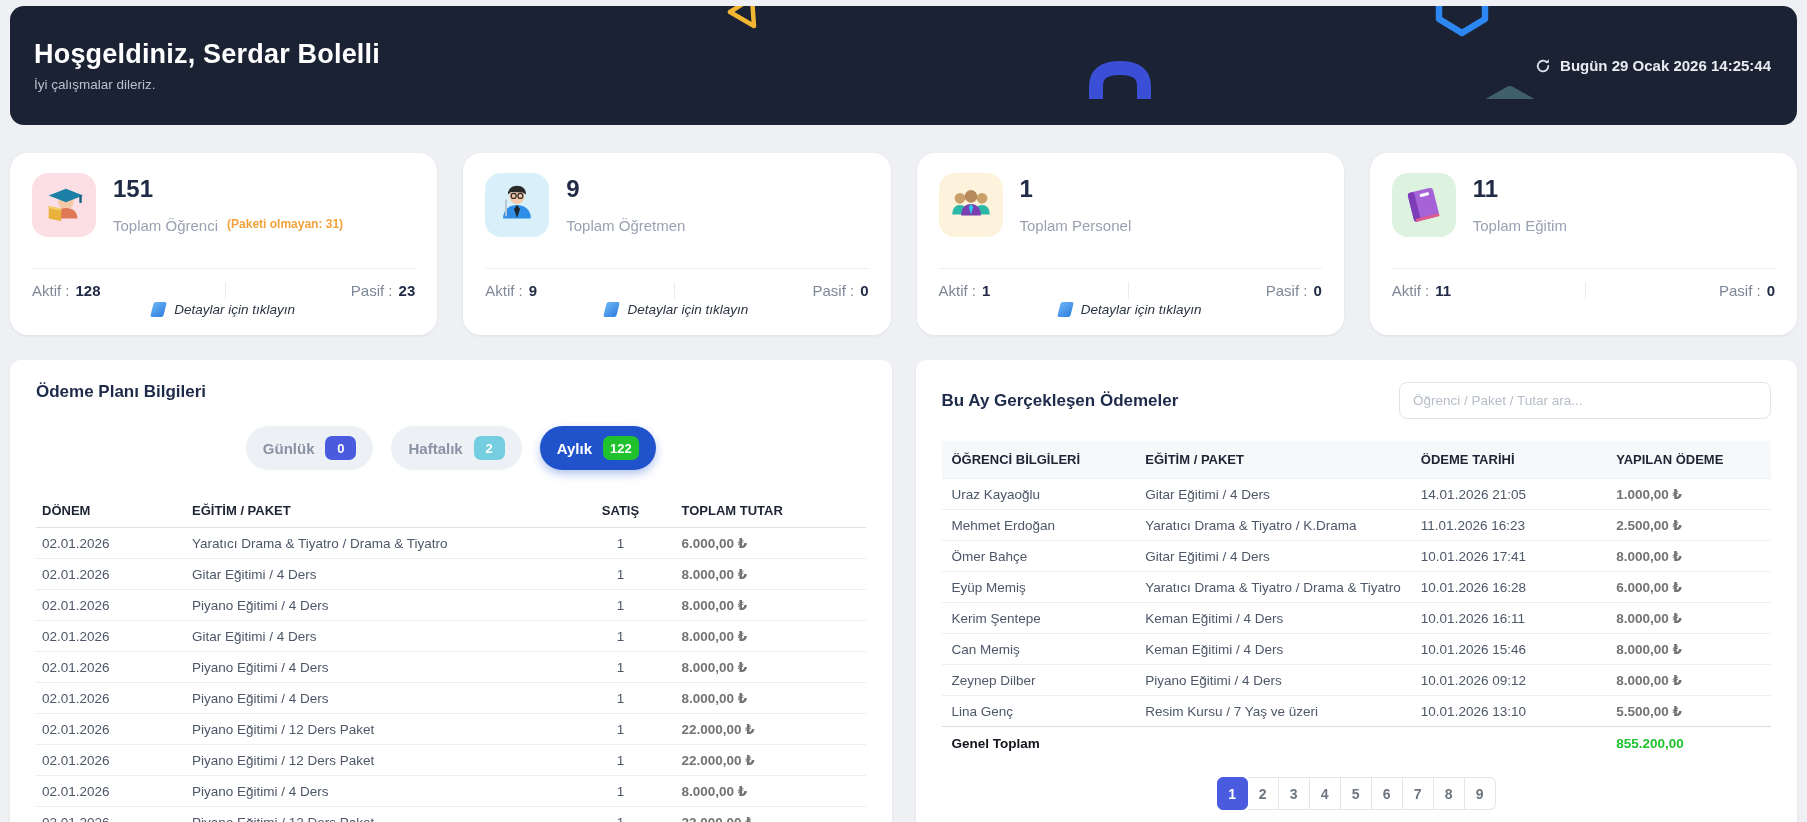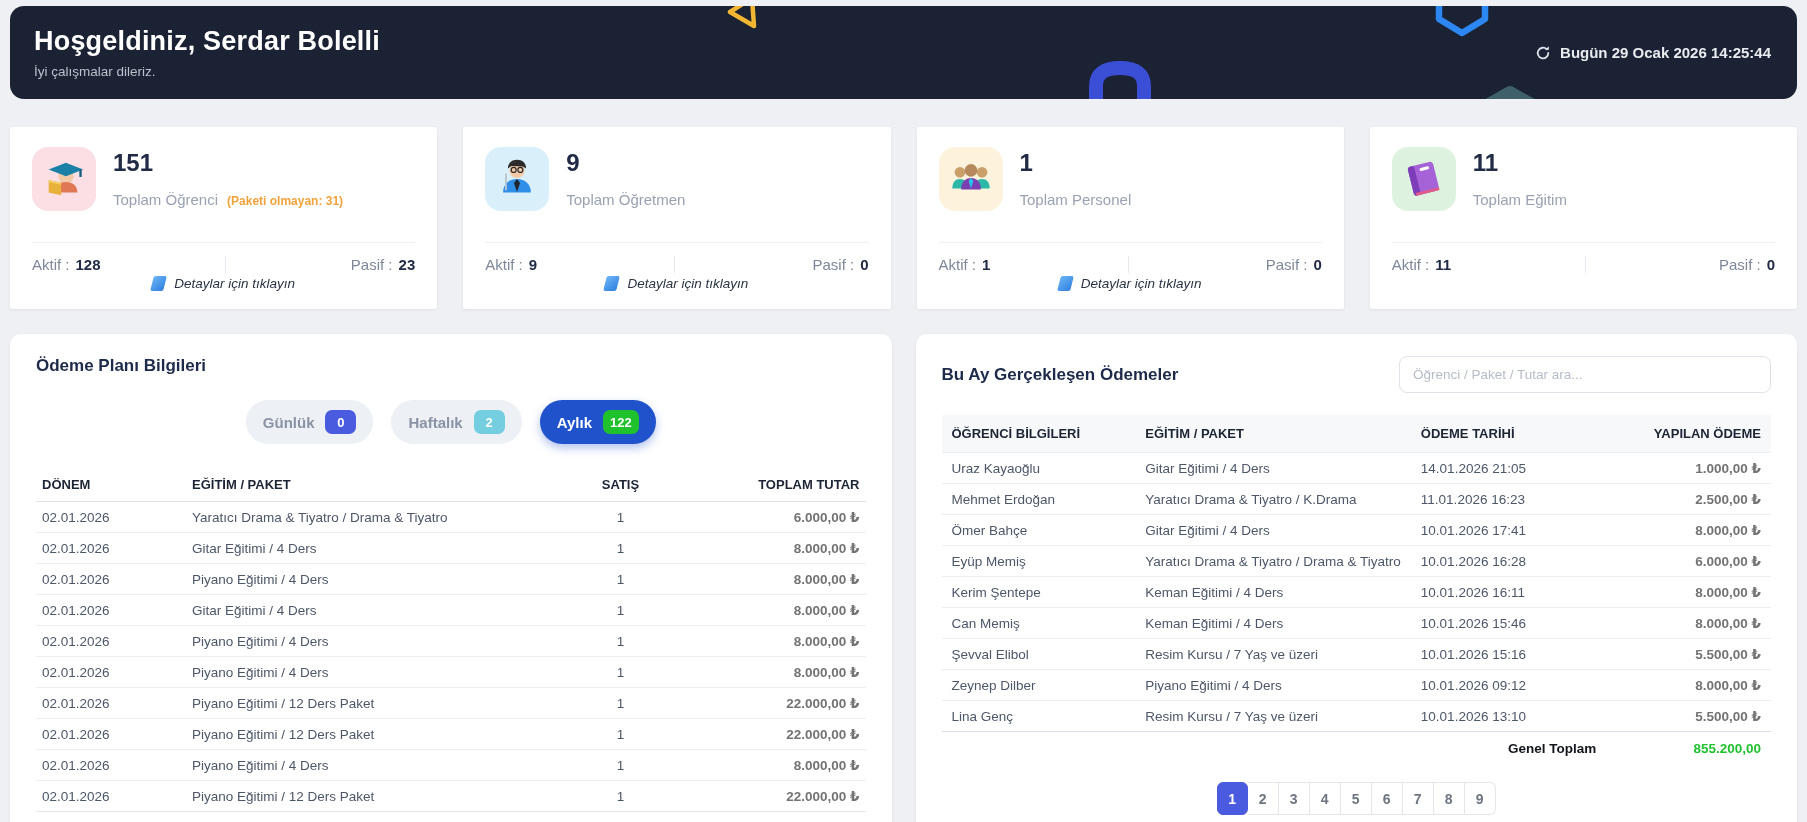--- a/index.html
+++ b/index.html
@@ -7,21 +7,21 @@
   body {
     font-family: "Liberation Sans", "DejaVu Sans", sans-serif;
     background: #eef0f3;
     color: #222b45;
   }
   .page { width: 1807px; height: 822px; padding: 6px 10px 0; }
 
   
   .hero {
     position: relative;
-    height: 93px;
+    height: 119px;
     background: #1a2233;
     border-radius: 14px;
     display: flex;
     align-items: center;
     justify-content: space-between;
     padding: 0 26px 0 24px;
     overflow: hidden;
   }
   .hero-shapes { position: absolute; inset: 0; pointer-events: none; }
   .hero-left { position: relative; z-index: 1; }
@@ -32,32 +32,32 @@
 
   
   .stats {
     margin-top: 28px;
     display: grid;
     grid-template-columns: repeat(4, 1fr);
     gap: 26px;
   }
   .stat-card {
     background: #ffffff;
-    border-radius: 2px;
+    border-radius: 18px;
     box-shadow: 0 1px 3px rgba(20,30,60,.07);
     padding: 20px 22px 16px;
     height: 182px;
     display: flex;
     flex-direction: column;
   }
   .stat-top { display: flex; align-items: center; gap: 17px; }
   .stat-icon { width: 64px; height: 64px; border-radius: 16px; display: flex; align-items: center; justify-content: center; flex: 0 0 auto; }
   .stat-icon svg { width: 46px; height: 46px; }
   .stat-value { font-size: 24px; font-weight: 800; color: #212b45; line-height: 1.1; }
-  .stat-label-row { display: flex; align-items: flex-end; gap: 9px; margin-top: 14px; }
+  .stat-label-row { display: flex; align-items: flex-start; gap: 9px; margin-top: 14px; }
   .stat-label { color: #9aa2b1; font-size: 15px; }
   .stat-extra { color: #f2a23b; font-size: 12px; font-weight: 700; }
   .stat-divider { border: none; border-top: 1px solid #edf0f3; margin: auto 0 13px; }
   .ap-row { display: flex; align-items: center; justify-content: space-between; font-size: 15px; }
   .ap-pair { display: flex; gap: 6px; }
   .ap-label { color: #7e8798; }
   .ap-value { font-weight: 800; color: #212b45; }
   .ap-sep { width: 1px; height: 17px; background: #e7eaee; }
   .details-row { display: flex; justify-content: center; height: 20px; }
   .details-link { display: inline-flex; align-items: center; background: none; border: none; cursor: pointer; font-family: inherit; }
@@ -80,21 +80,21 @@
   .tab-badge { min-width: 31px; height: 24px; padding: 0 7px; border-radius: 7px; color: #fff; font-size: 13px; font-weight: 800; display: inline-flex; align-items: center; justify-content: center; }
   .tab.active { background: #2053cb; box-shadow: 0 4px 10px rgba(32,83,203,.35); }
   .tab.active .tab-label { color: #ffffff; }
 
   
   table { width: 100%; border-collapse: collapse; font-size: 13.5px; }
   th { font-size: 13px; font-weight: 800; color: #1d2434; text-align: left; padding: 9px 6px; white-space: nowrap; }
   td { color: #4d5768; padding: 7px 6px; border-top: 1px solid #eceff2; white-space: nowrap; }
   td.amount { font-weight: 800; color: #737373; }
   .ta-c { text-align: center; }
-  .ta-r { text-align: right; }
+  .ta-r { }
 
   #plan-table thead th { border-bottom: 1px solid #dde2e8; }
   #plan-table tfoot td { border-top: 1px solid #e4e7ec; border-bottom: 2px solid #15181f; padding: 9px 6px; }
   #plan-table .foot-label { font-weight: 800; color: #12151c; }
   #plan-table .foot-total { font-weight: 800; color: #1fc12d; border-bottom-color: #1fc12d; }
 
   .panel-head { display: flex; align-items: center; justify-content: space-between; margin-bottom: 22px; }
   .search-input {
     width: 372px; height: 37px; border: 1px solid #dfe3e9; border-radius: 8px;
     padding: 0 13px; font-size: 13.5px; color: #3a4356; font-family: inherit; outline: none; background: #fff;
@@ -480,26 +480,20 @@
               <td class="">10.01.2026 16:11</td>
               <td class="ta-r amount">8.000,00 ₺</td>
             </tr>
             <tr>
               <td class="">Can Memiş</td>
               <td class="">Keman Eğitimi / 4 Ders</td>
               <td class="">10.01.2026 15:46</td>
               <td class="ta-r amount">8.000,00 ₺</td>
             </tr>
             <tr>
-              <td class="">Şevval Elibol</td>
-              <td class="">Resim Kursu / 7 Yaş ve üzeri</td>
-              <td class="">10.01.2026 15:16</td>
-              <td class="ta-r amount">5.500,00 ₺</td>
-            </tr>
-            <tr>
               <td class="">Zeynep Dilber</td>
               <td class="">Piyano Eğitimi / 4 Ders</td>
               <td class="">10.01.2026 09:12</td>
               <td class="ta-r amount">8.000,00 ₺</td>
             </tr>
             <tr>
               <td class="">Lina Genç</td>
               <td class="">Resim Kursu / 7 Yaş ve üzeri</td>
               <td class="">10.01.2026 13:10</td>
               <td class="ta-r amount">5.500,00 ₺</td>

